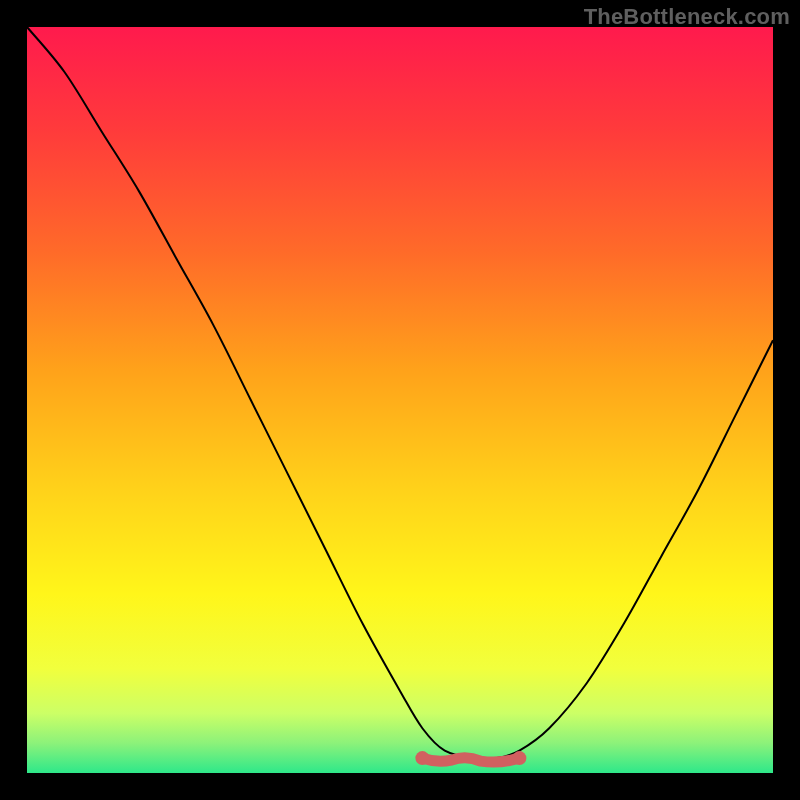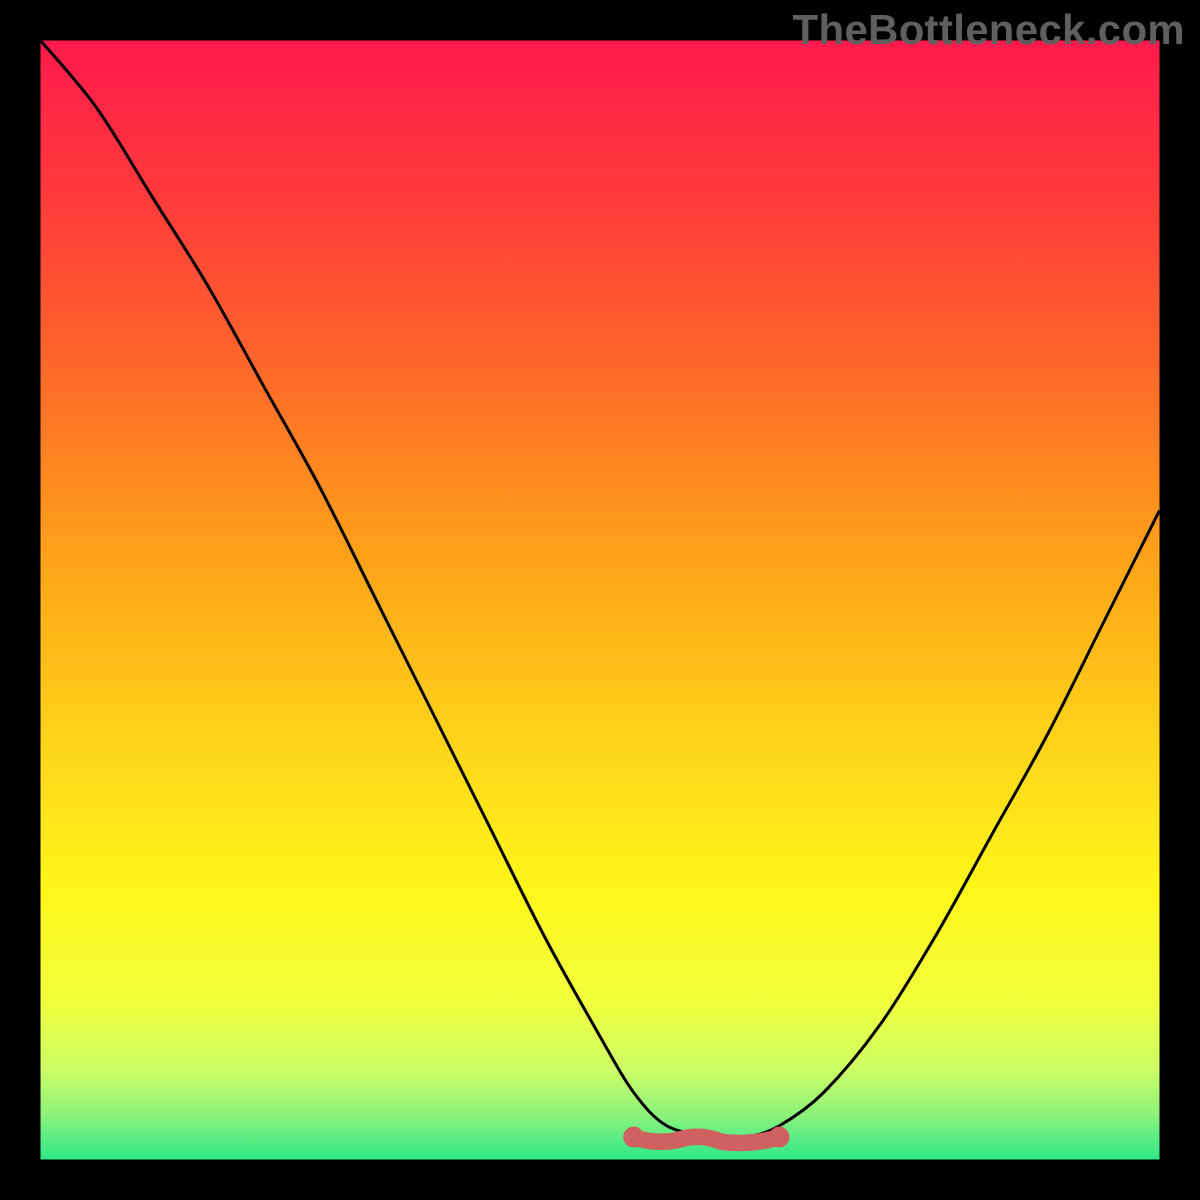--- a/index.html
+++ b/index.html
@@ -14,21 +14,21 @@
     position: relative;
     width: 800px;
     height: 800px;
     background: #000;
   }
   .watermark {
     position: absolute;
     top: 4px;
     right: 10px;
     font-family: Arial, Helvetica, sans-serif;
-    font-size: 28px;
+    font-size: 22px;
     font-weight: 700;
     color: #5f5f5f;
     letter-spacing: 0.2px;
     z-index: 10;
   }
   svg {
     display: block;
   }
   .curve {
     fill: none;

